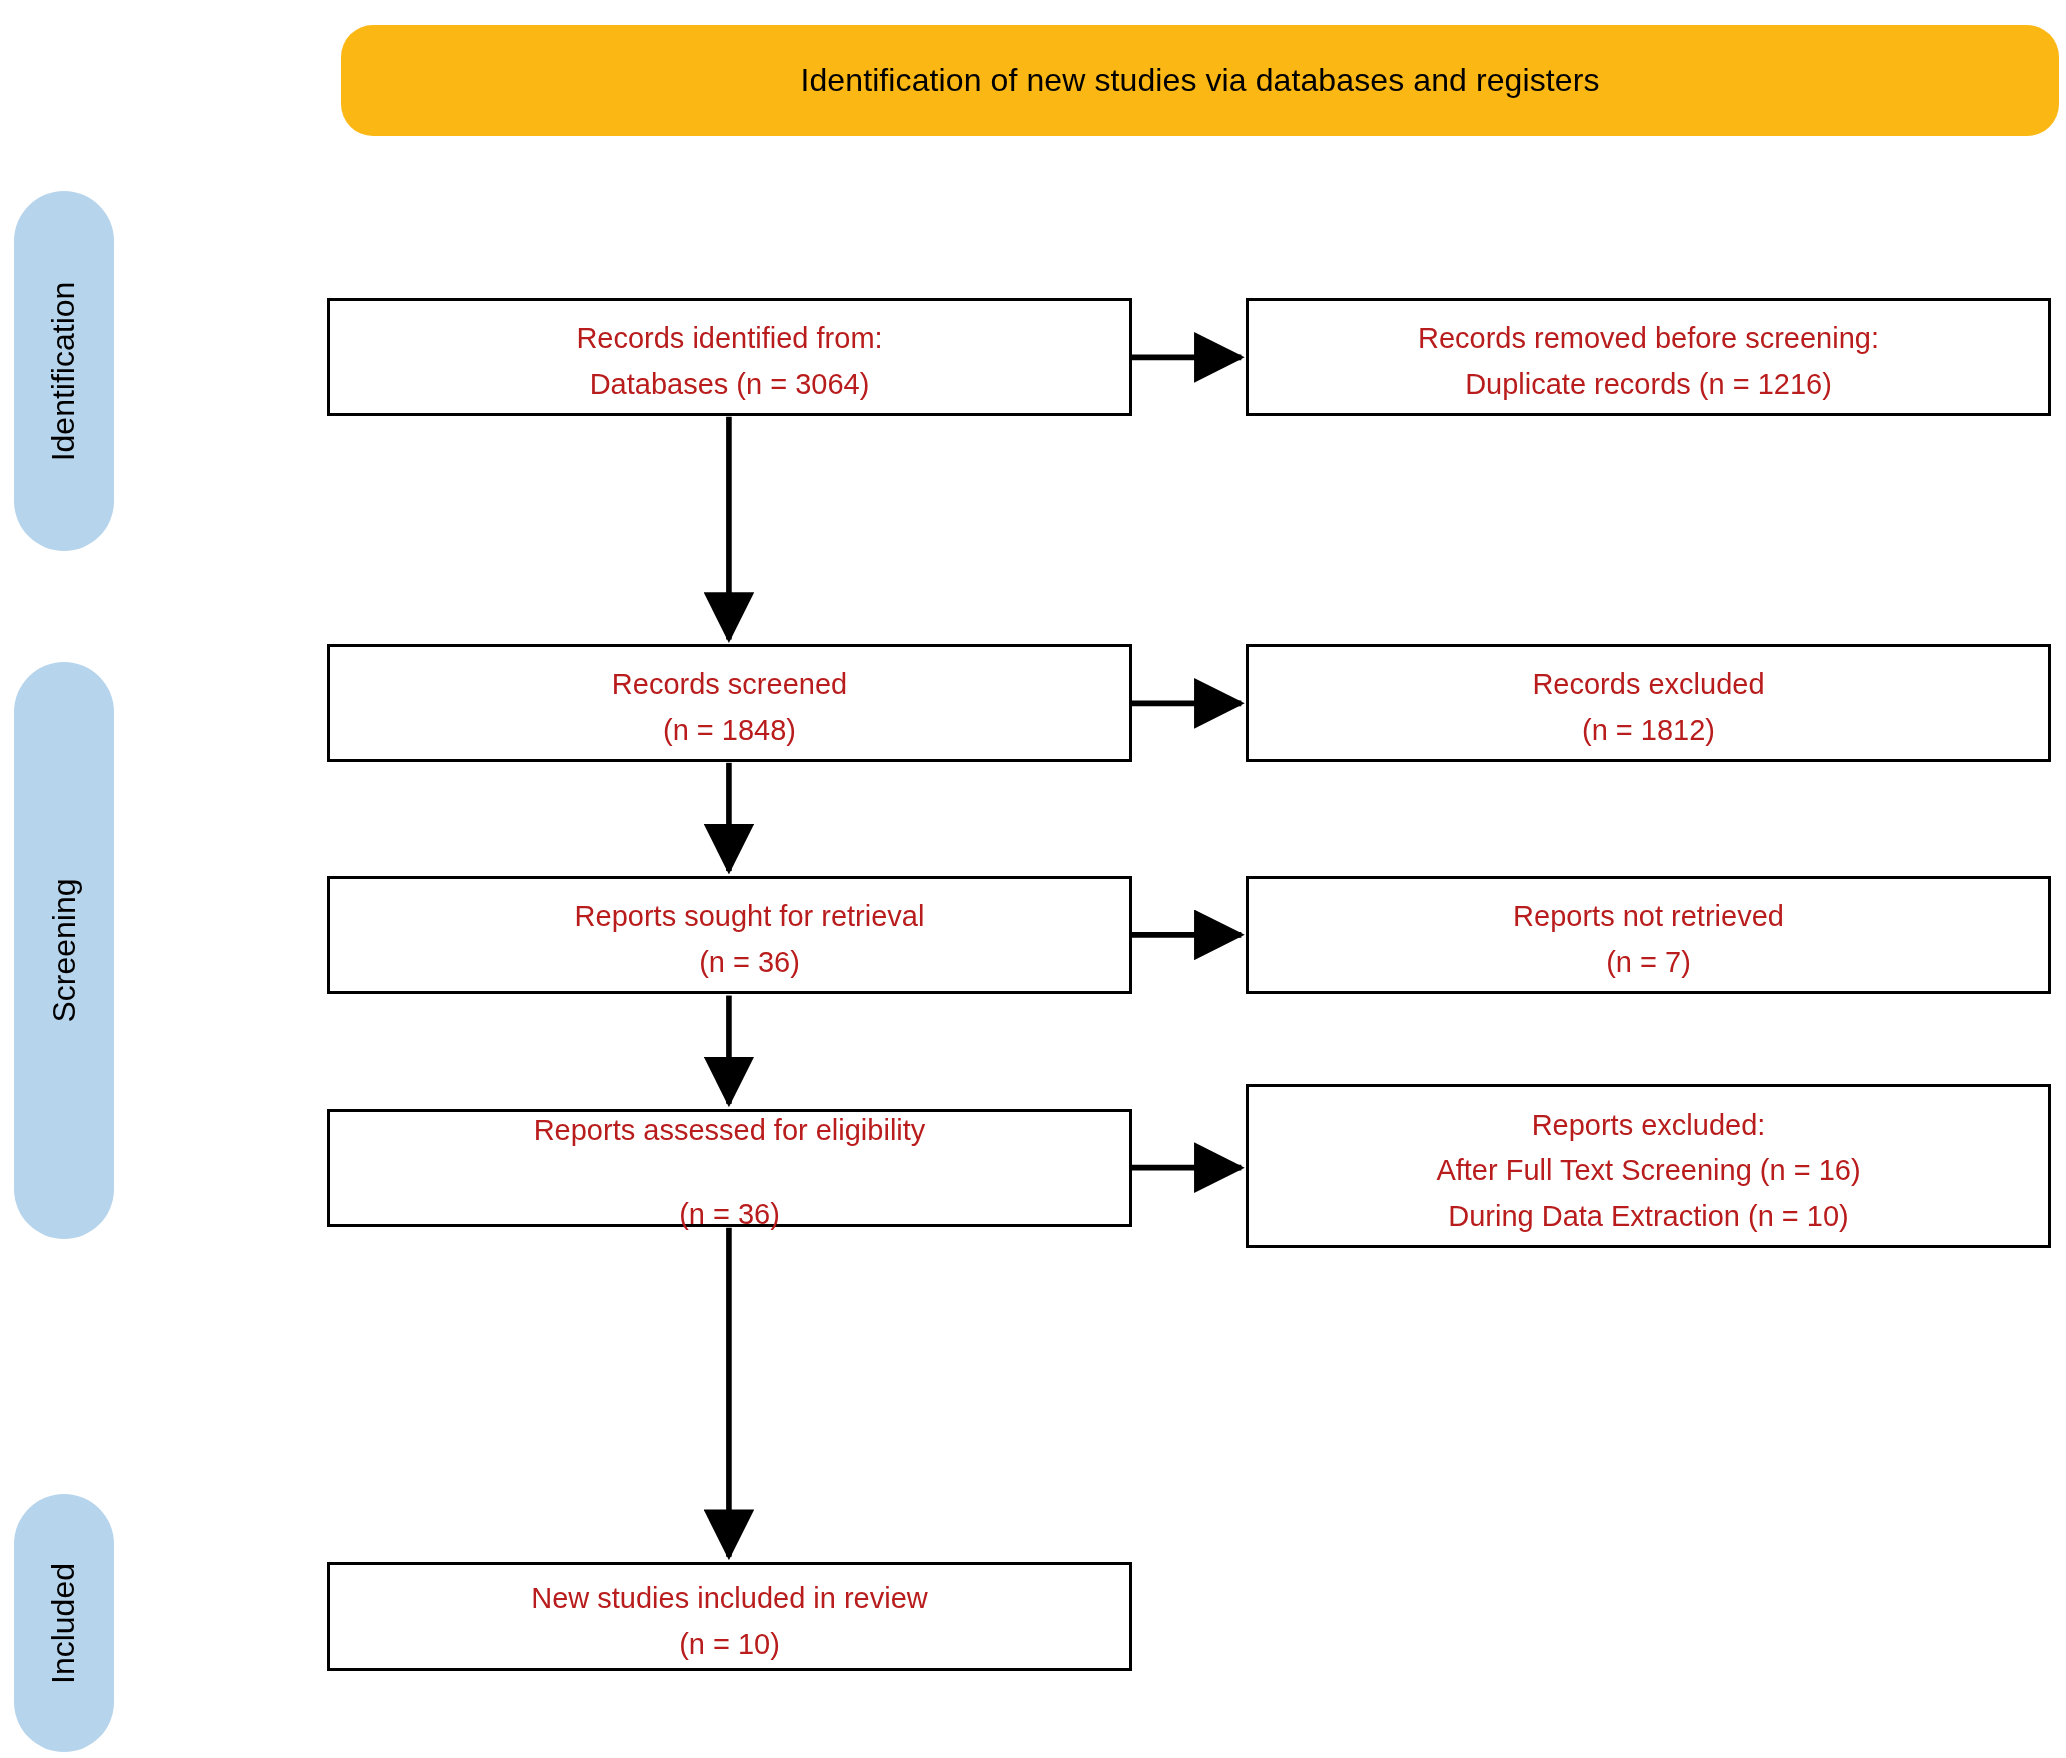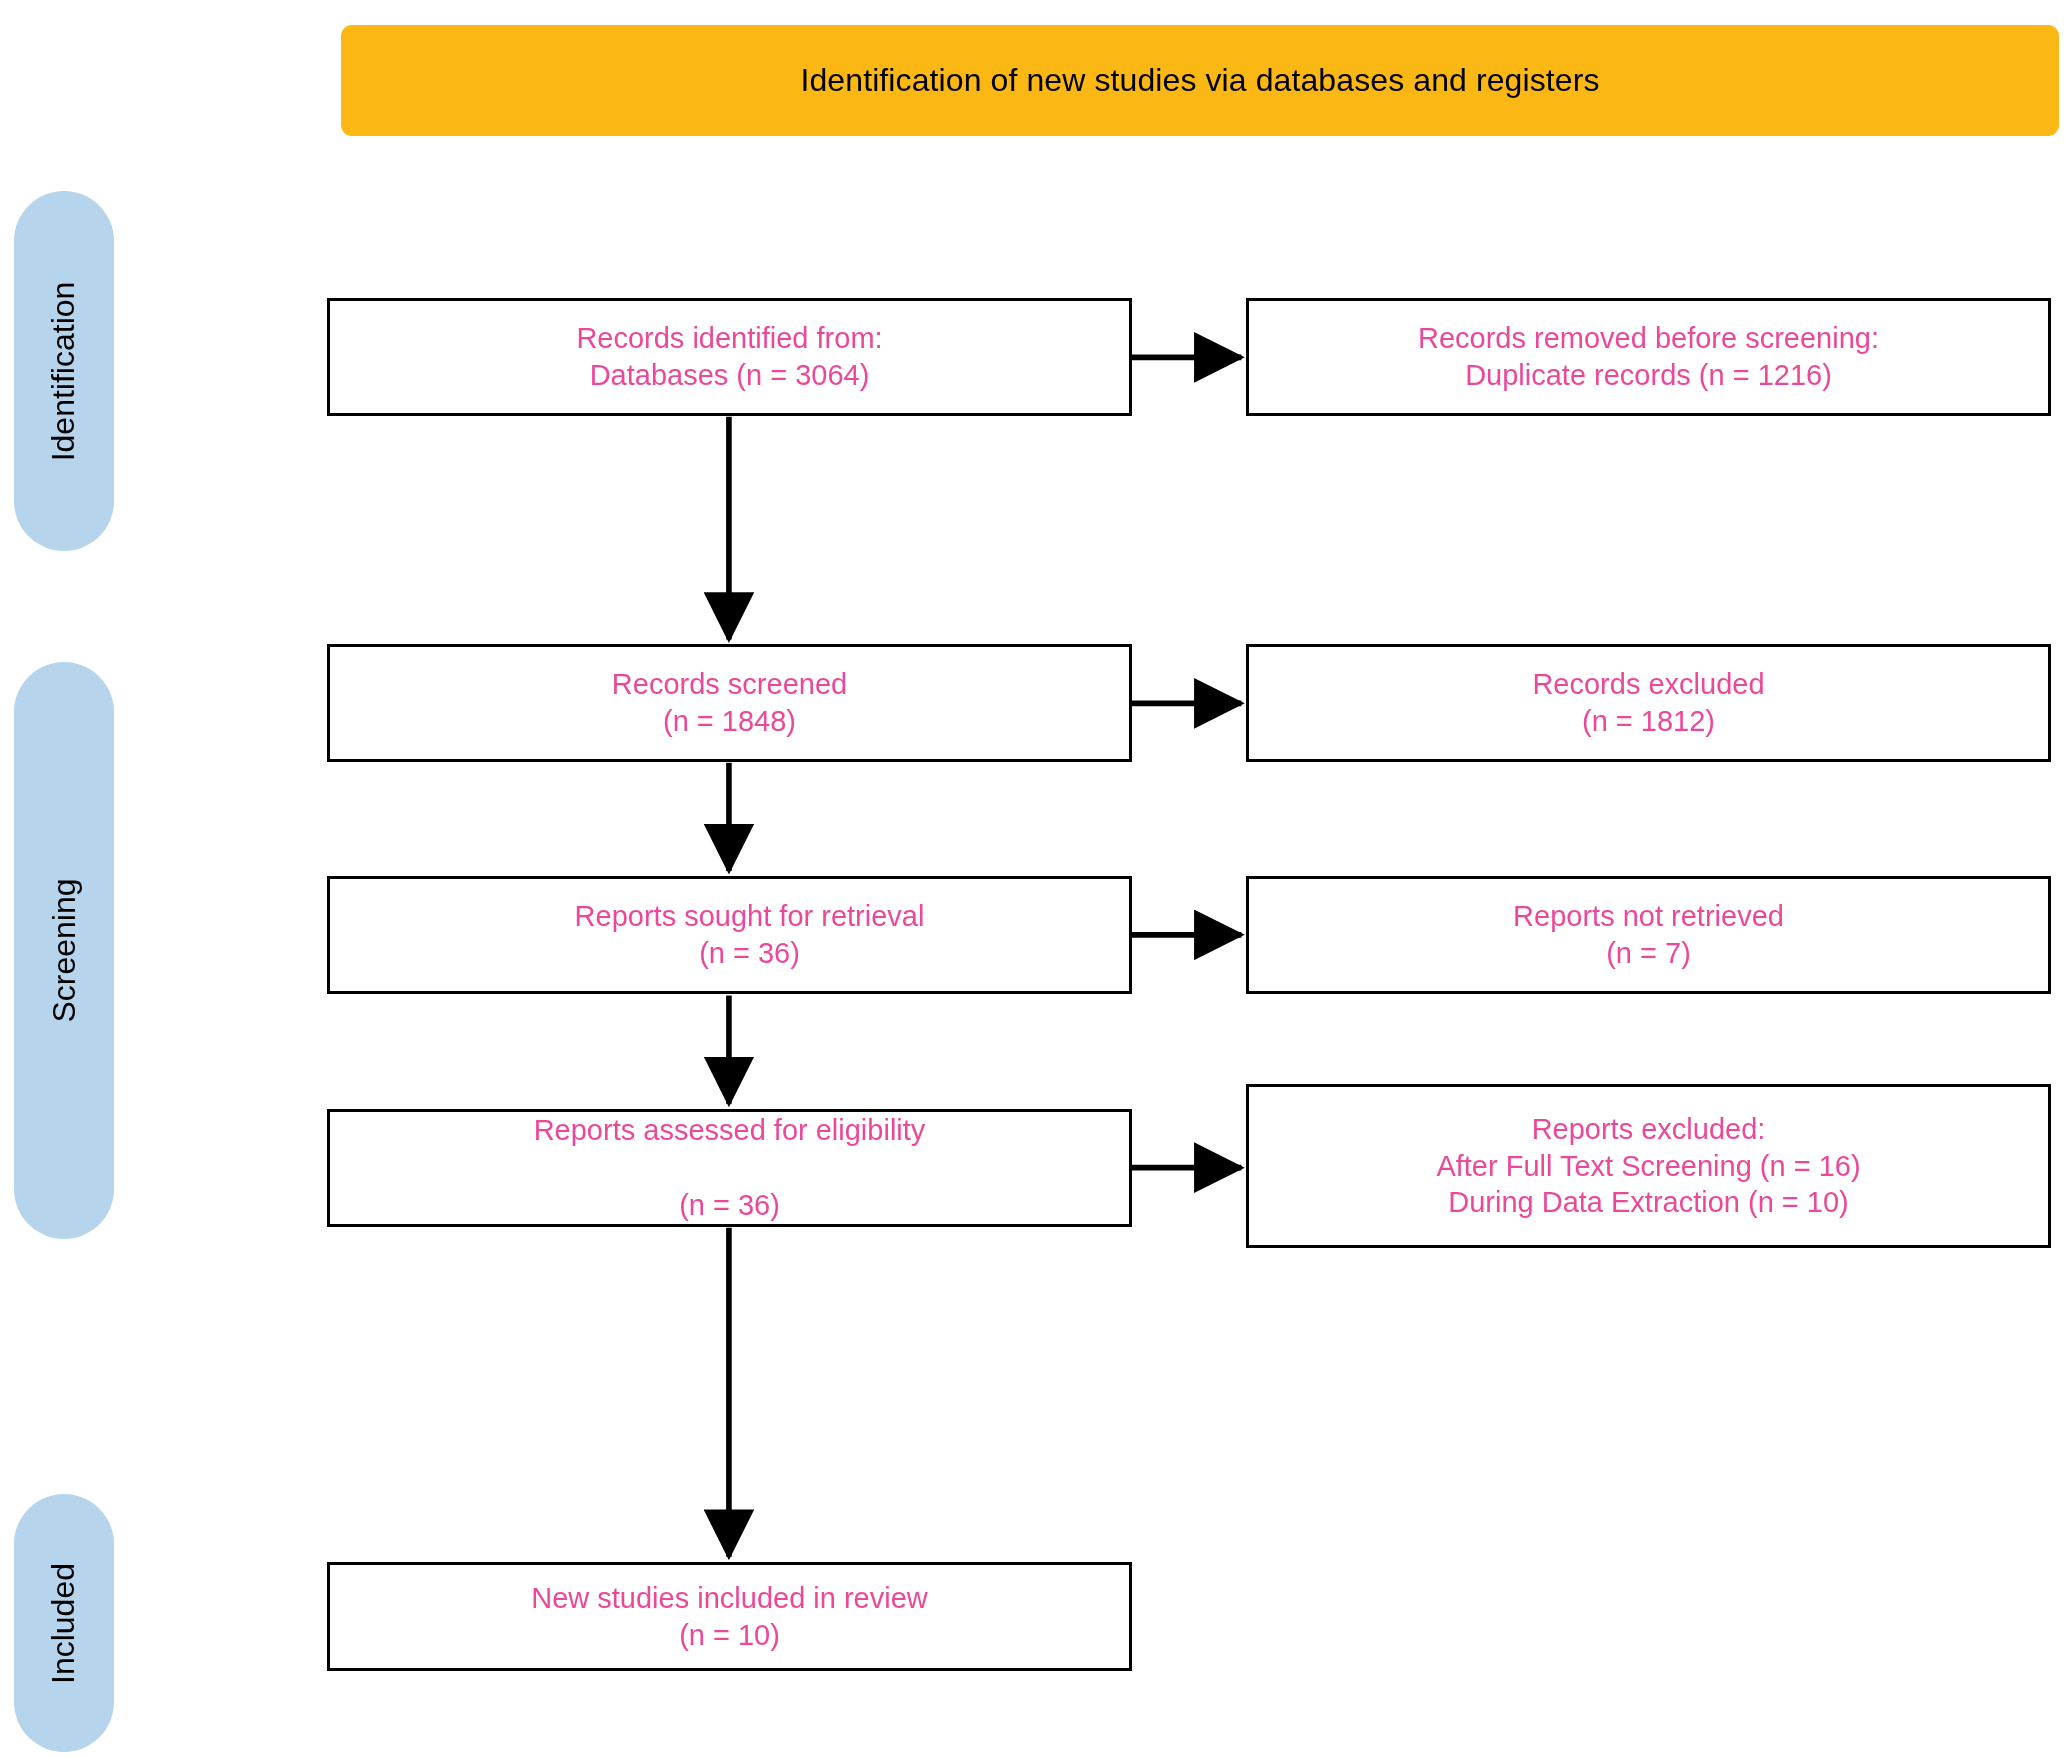--- a/index.html
+++ b/index.html
@@ -20,21 +20,21 @@
   }
 
   
   .banner {
     position: absolute;
     left: 341px;
     top: 25px;
     width: 1718px;
     height: 111px;
     background: #FBB713;
-    border-radius: 11px;
+    border-radius: 32px;
     display: flex;
     align-items: center;
     justify-content: center;
   }
   .banner-text {
     font-size: 32px;
     color: #000000;
     letter-spacing: 0.1px;
     white-space: nowrap;
   }
@@ -67,23 +67,24 @@
     background: #ffffff;
     border: 3.1px solid #000000;
     display: flex;
     flex-direction: column;
     align-items: center;
     justify-content: center;
   }
   .flow-box .line {
     font-size: 29px;
     line-height: 1.26;
-    color: #ec4899;
+    color: #b91c1c;
     text-align: center;
     white-space: nowrap;
+    margin-top: 9px;
   }
 
   .col-left  { left: 327px;  width: 805px; }
   .col-right { left: 1246px; width: 805px; }
 
   #box-identified      { top: 298px;  height: 118px; }
   #box-removed         { top: 298px;  height: 118px; }
   #box-screened        { top: 644px; height: 118px; }
   #box-excluded        { top: 644px; height: 118px; }
   #box-sought          { top: 876px; height: 118px; padding-left: 40px; }

